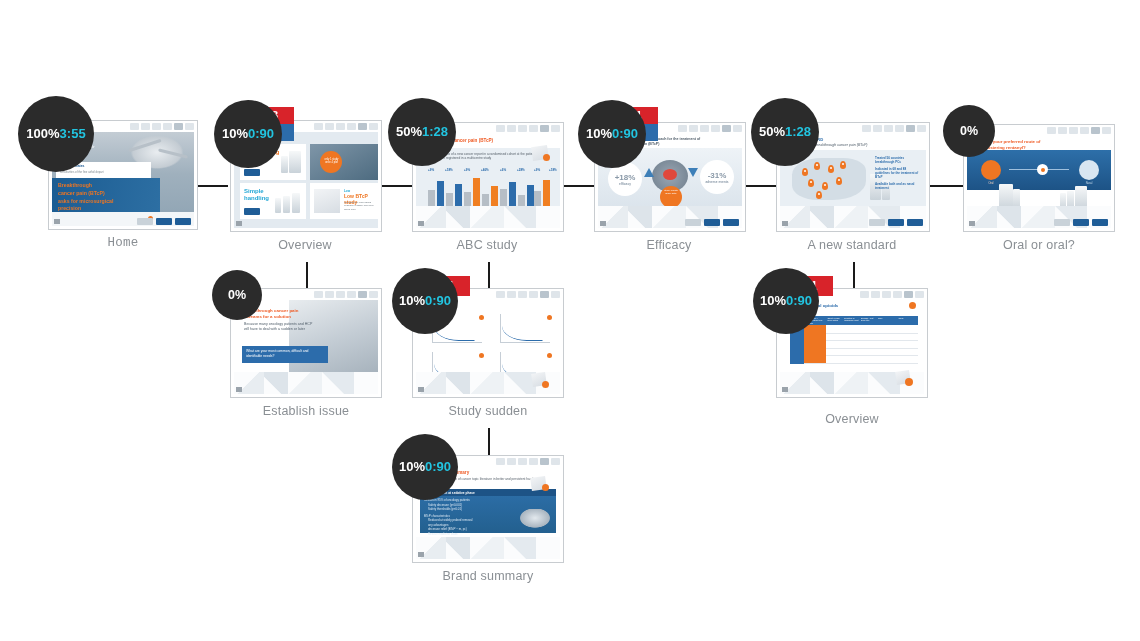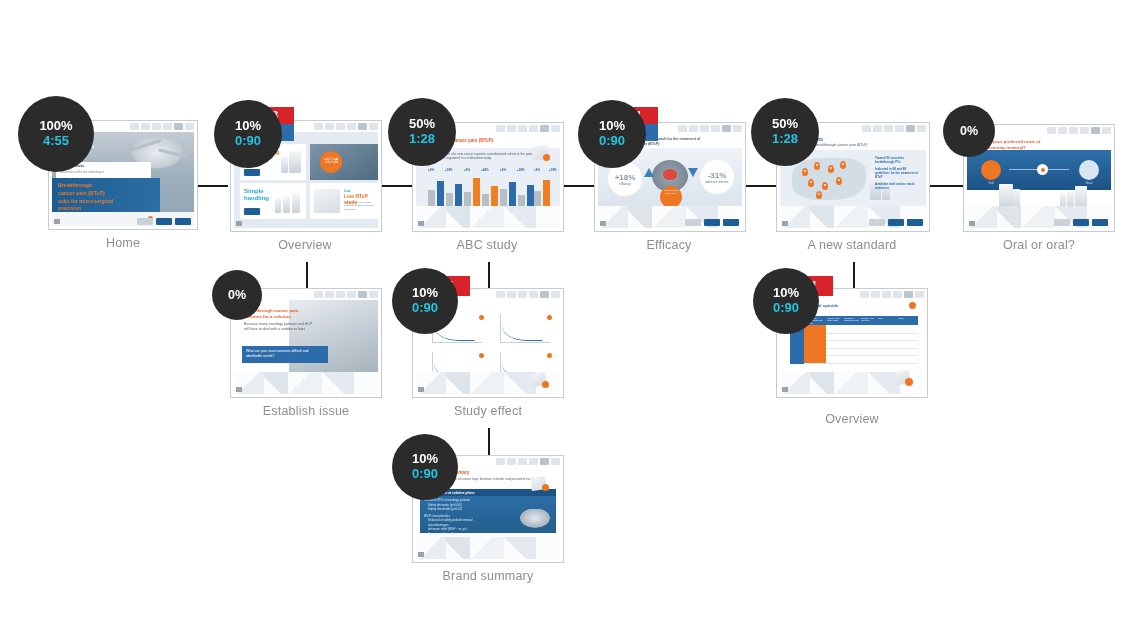--- a/index.html
+++ b/index.html
@@ -36,21 +36,21 @@
     left:0;right:0;
   }
 
   
   .badge-circle{
     position:absolute;
     border-radius:50%;
     background:#2b2b2b;
     color:#ffffff;
     display:flex;
-    flex-direction:column;
+    flex-direction:row;
     align-items:center;
     justify-content:center;
     z-index:30;
     line-height:1.12;
   }
   .badge-circle .pct{font-size:13px;font-weight:bold;color:#ffffff;}
   .badge-circle .time{font-size:13px;font-weight:bold;color:#22c4e0;}
   .badge-circle.small .pct{font-size:12.5px;}
 
   .counters{position:absolute;z-index:25;display:flex;flex-direction:column;width:38px;}
@@ -222,25 +222,25 @@
             <div class="logos">
               <div class="logo"></div>
               <div class="logo rr"></div>
               <div class="logo rr"></div>
             </div>
           </div>
           <div class="corner-dot"></div>
         </div>
       </div>
     </div>
-    <div class="node-label" style="top:116px;">Home</div>
+    <div class="node-label" style="top:116px;font-family:Liberation Mono, monospace;">Home</div>
   </div>
   <div class="badge-circle" style="left:18px;top:96px;width:76px;height:76px;">
     <span class="pct">100%</span>
-    <span class="time">4:55</span>
+    <span class="time">3:55</span>
   </div>
 
   <div class="node" style="left:230px;top:120px;width:150px;height:130px;">
     <div class="thumb" style="left:0;top:0;width:152px;height:112px;">
       <div class="slide">
         <div class="slide-topbar">
           <div class="tbbtn"></div>
           <div class="tbbtn"></div>
           <div class="tbbtn"></div>
           <div class="tbbtn"></div>
@@ -568,21 +568,21 @@
             <div class="mc-curve" style="left:10px;top:4px;width:40px;height:24px;"></div>
             <div class="mc-dot" style="right:2px;top:3px;"></div>
           </div>
           <div class="mountains"></div>
           <div class="dash-doc" style="right:14px;bottom:8px;width:14px;height:13px;transform:rotate(-8deg);"></div>
           <div class="dotorange" style="right:11px;bottom:6px;width:7px;height:7px;"></div>
           <div class="corner-dot"></div>
         </div>
       </div>
     </div>
-    <div class="node-label" style="top:116px;">Study effect</div>
+    <div class="node-label" style="top:116px;">Study sudden</div>
   </div>
   <div class="badge-circle" style="left:392px;top:268px;width:66px;height:66px;">
     <span class="pct">10%</span>
     <span class="time">0:90</span>
   </div>
   <div class="counters" style="left:432px;top:276px;">
     <div class="cbox red" style="height:20px;line-height:20px;font-size:12px;">1</div>
   </div>
 
   <div class="node" style="left:776px;top:288px;width:152px;height:130px;">

